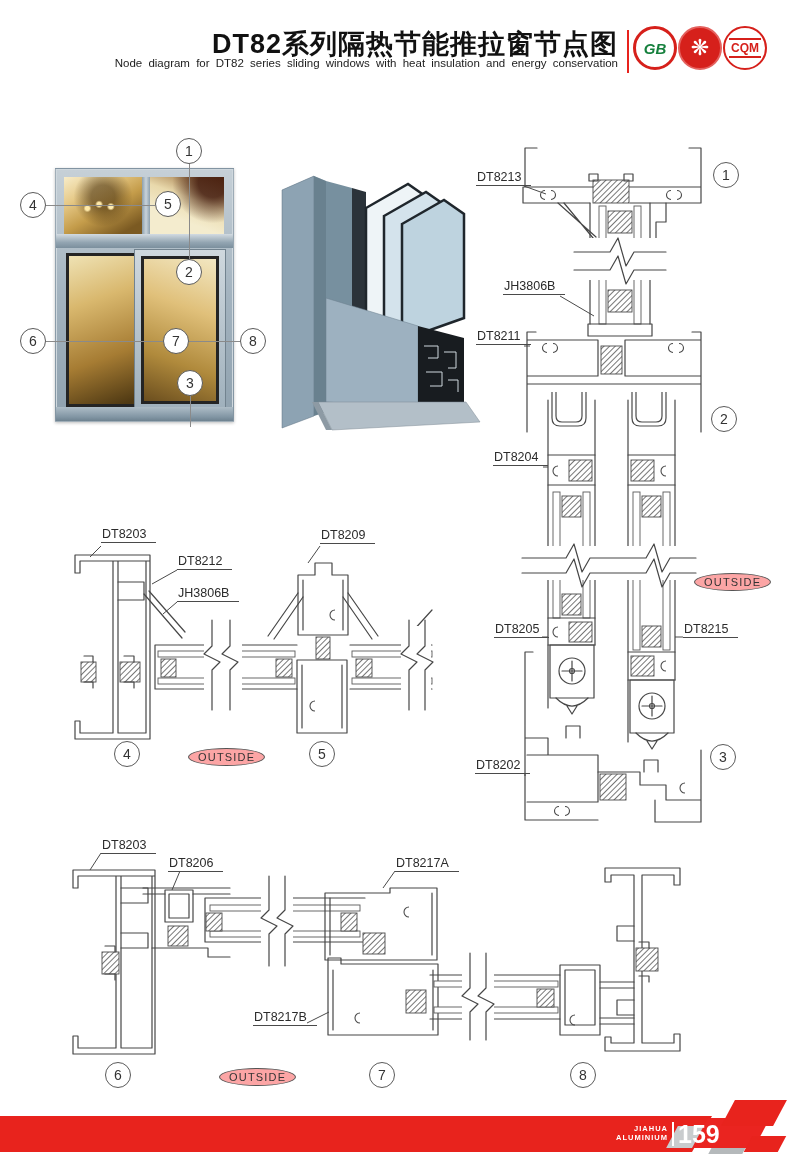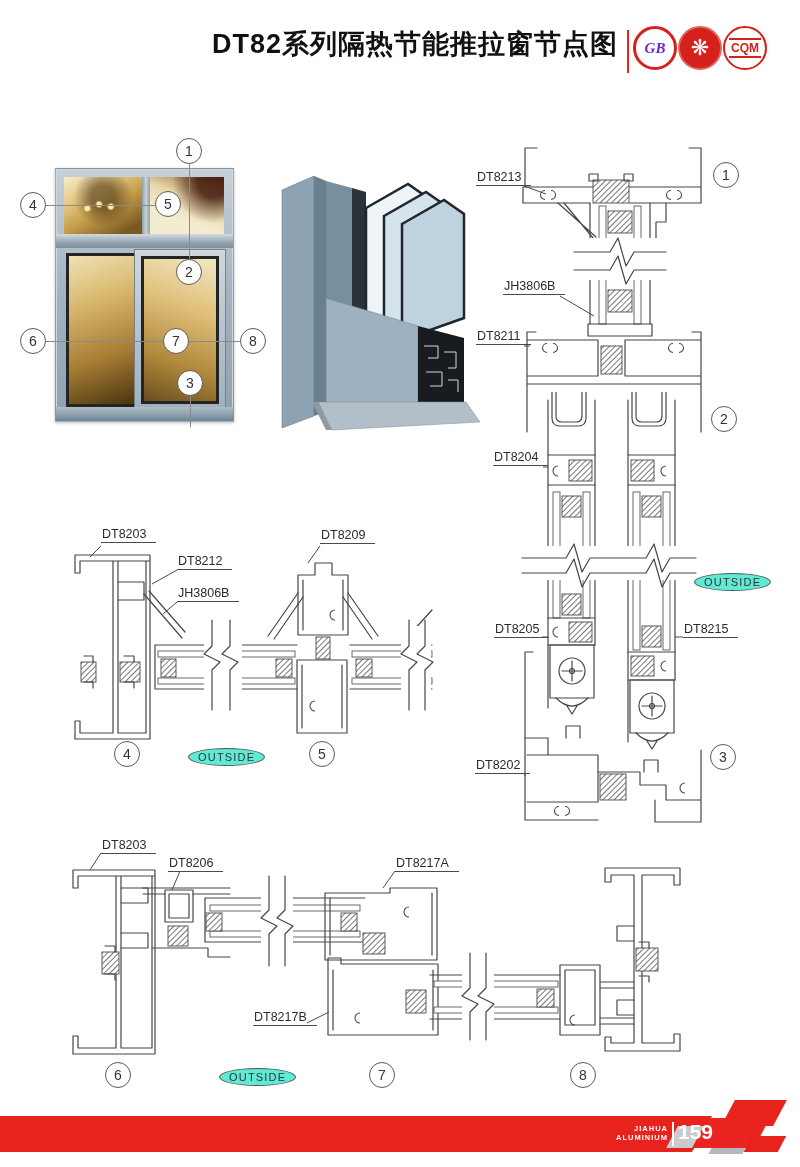--- a/index.html
+++ b/index.html
@@ -7,22 +7,22 @@
         font-family:"Liberation Sans",sans-serif;overflow:hidden;}
   .abs{position:absolute;}
   
   .title{position:absolute;top:26px;right:182px;font-size:27px;font-weight:bold;color:#111;
          letter-spacing:1px;white-space:nowrap;}
   .subtitle{position:absolute;top:57px;right:182px;font-size:11.5px;color:#1c1c1c;
             word-spacing:3px;white-space:nowrap;}
   .hdr-divider{position:absolute;left:627px;top:30px;width:2px;height:43px;background:#e8231d;}
   .logo{position:absolute;top:26px;width:44px;height:44px;border-radius:50%;
         display:flex;align-items:center;justify-content:center;box-sizing:border-box;}
-  .logo1{left:633px;border:3px solid #d6201b;background:#fff;color:#6d28d9;
-         font-size:15px;font-weight:bold;font-style:italic;font-family:Liberation Serif, serif;}
+  .logo1{left:633px;border:3px solid #d6201b;background:#fff;color:#15803d;
+         font-size:15px;font-weight:bold;font-style:italic;}
   .logo2{left:678px;background:#d6201b;border:2px solid #e4615e;color:#fff;font-size:22px;}
   .logo3{left:723px;border:2px solid #d6201b;background:#fff;color:#d6201b;
          font-size:12px;font-weight:bold;justify-content:center;}
   .logo3 span{border-top:2px solid #d6201b;border-bottom:2px solid #d6201b;padding:1px 2px;}
   
   .wphoto{position:absolute;left:55px;top:168px;width:177px;height:252px;
           background:linear-gradient(180deg,#c6d0d7 0%,#a3b3bf 50%,#8fa1ae 100%);
           border:1px solid #74869371;box-shadow:inset 0 0 0 1px #cfd8de, 0 1px 3px rgba(0,0,0,.25);}
   .pane{position:absolute;background:
         linear-gradient(150deg,#f7ecc9 0%,#e6c987 28%,#c49c4a 55%,#7b5a22 88%);}
@@ -51,34 +51,34 @@
         background:linear-gradient(180deg,#aebdc7,#8296a4 70%,#6e8290);}
   
   .co{position:absolute;width:26px;height:26px;border:1.4px solid #5a5a5a;border-radius:50%;
       background:#fff;display:flex;align-items:center;justify-content:center;
       font-size:14px;color:#333;box-sizing:border-box;z-index:5;}
   .cline{position:absolute;background:#8a8a8a;z-index:4;}
   
   .lbl{position:absolute;font-size:12.5px;color:#2b2b2b;border-bottom:1.2px solid #4a4a4a;
        padding:0 10px 1px 1px;white-space:nowrap;background:rgba(255,255,255,.0);z-index:5;}
   .outside{position:absolute;border:1.2px solid #555;border-radius:50%;padding:2px 9px;
-       font-size:11px;letter-spacing:1.2px;color:#333;background:#5eead4;z-index:5;}
+       font-size:11px;letter-spacing:1.2px;color:#333;background:#fca5a5;z-index:5;}
   
   .p{fill:none;stroke:#474747;stroke-width:1.2;stroke-linejoin:round;stroke-linecap:round;}
   .g{fill:#fff;stroke:#5a5a5a;stroke-width:0.9;}
   .h{fill:url(#hatch);stroke:#4a4a4a;stroke-width:0.9;}
   .w{fill:#fff;stroke:none;}
   .ld{fill:none;stroke:#4a4a4a;stroke-width:1;}
   
   .fband{position:absolute;left:0;top:1116px;width:712px;height:36px;background:#e8231d;
          clip-path:polygon(0 0,100% 0,calc(100% - 20px) 100%,0 100%);}
   .fbrand{position:absolute;top:1124px;left:560px;width:108px;text-align:right;color:#fff;
           font-size:7.5px;line-height:9px;letter-spacing:1px;font-weight:bold;z-index:3;}
   .fdiv{position:absolute;left:672px;top:1122px;width:2px;height:24px;background:#fff;z-index:3;}
-  .fnum{position:absolute;left:678px;top:1120px;color:#fff;font-size:21px;font-weight:bold;z-index:3;}
+  .fnum{position:absolute;left:678px;top:1120px;color:#fff;font-size:25px;font-weight:bold;z-index:3;}
   .pg{position:absolute;transform:skewX(-28deg);}
 </style>
 </head>
 <body>
 
 <div id="page">
 
   <svg class="abs" width="0" height="0" style="left:0;top:0">
     <defs>
       <pattern id="hatch" width="4" height="4" patternUnits="userSpaceOnUse" patternTransform="rotate(45)">
@@ -91,20 +91,21 @@
       <g id="cclip">
           <path fill="none" stroke="#4a4a4a" stroke-width="1.1" d="M5,-5 a5,5 0 1 0 0,10"></path>
         </g>
       <g id="uch">
           <path fill="none" stroke="#4a4a4a" stroke-width="1.2" d="M0,0 V26 q0,8 8,8 h18 q8,0 8,-8 V0 M4,0 V24 q0,6 6,6 h14 q6,0 6,-6 V0"></path>
         </g>
     </defs>
   </svg>
 
   <div class="title">DT82系列隔热节能推拉窗节点图</div>
+  <div class="subtitle">Node diagram for DT82 series sliding windows with heat insulation and energy conservation</div>
   <div class="hdr-divider"></div>
   <div class="logo logo1">
       <span>GB</span>
     </div>
   <div class="logo logo2">
       <span>❋</span>
     </div>
   <div class="logo logo3">
       <span>CQM</span>
     </div>

